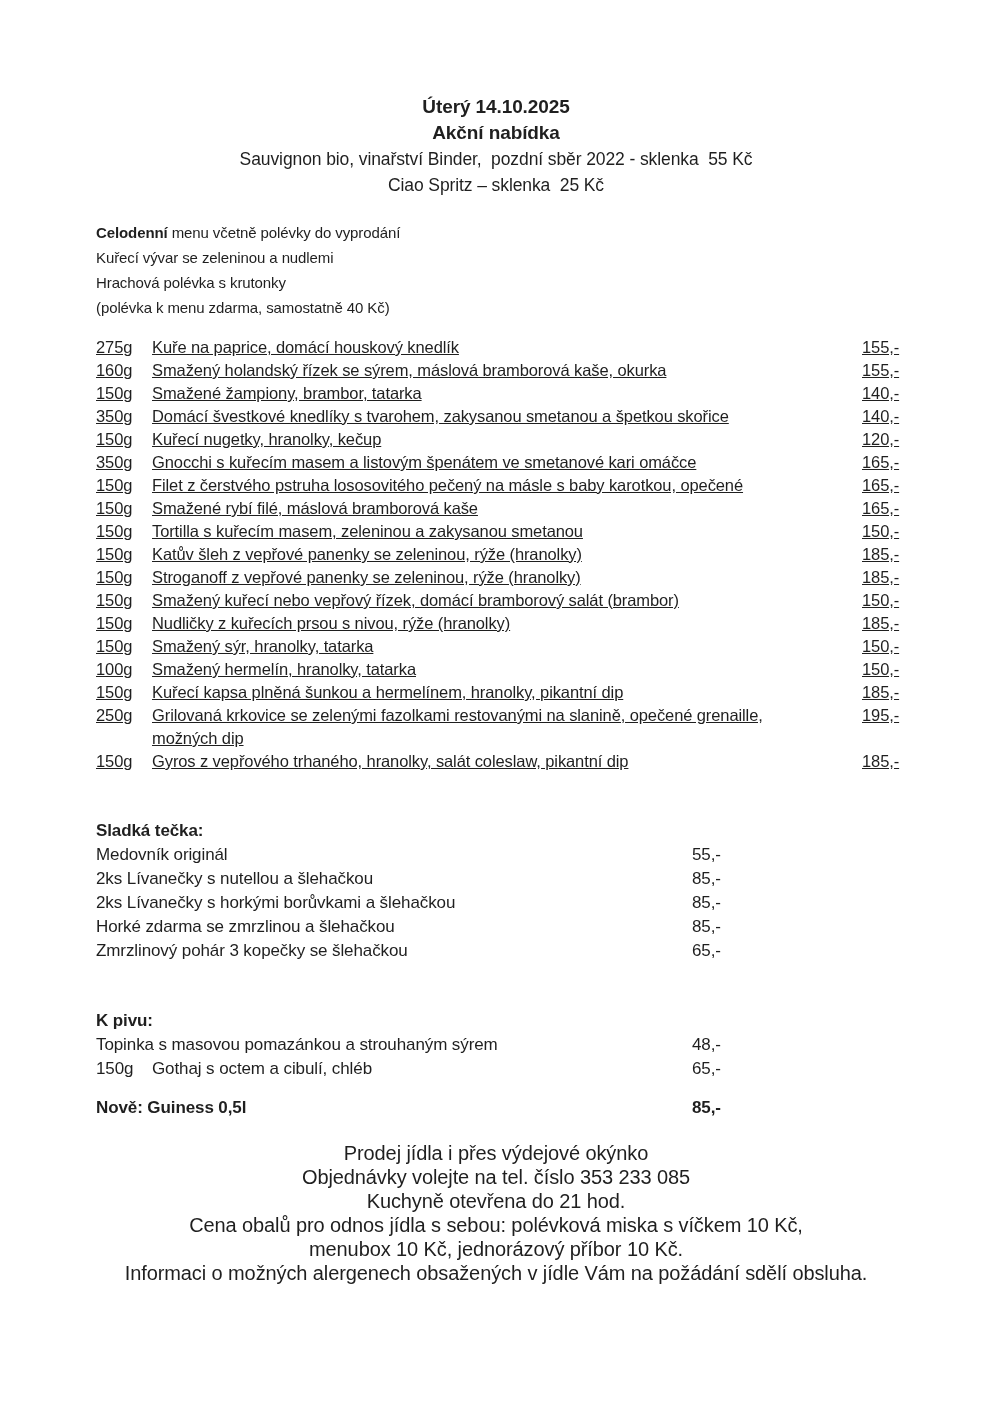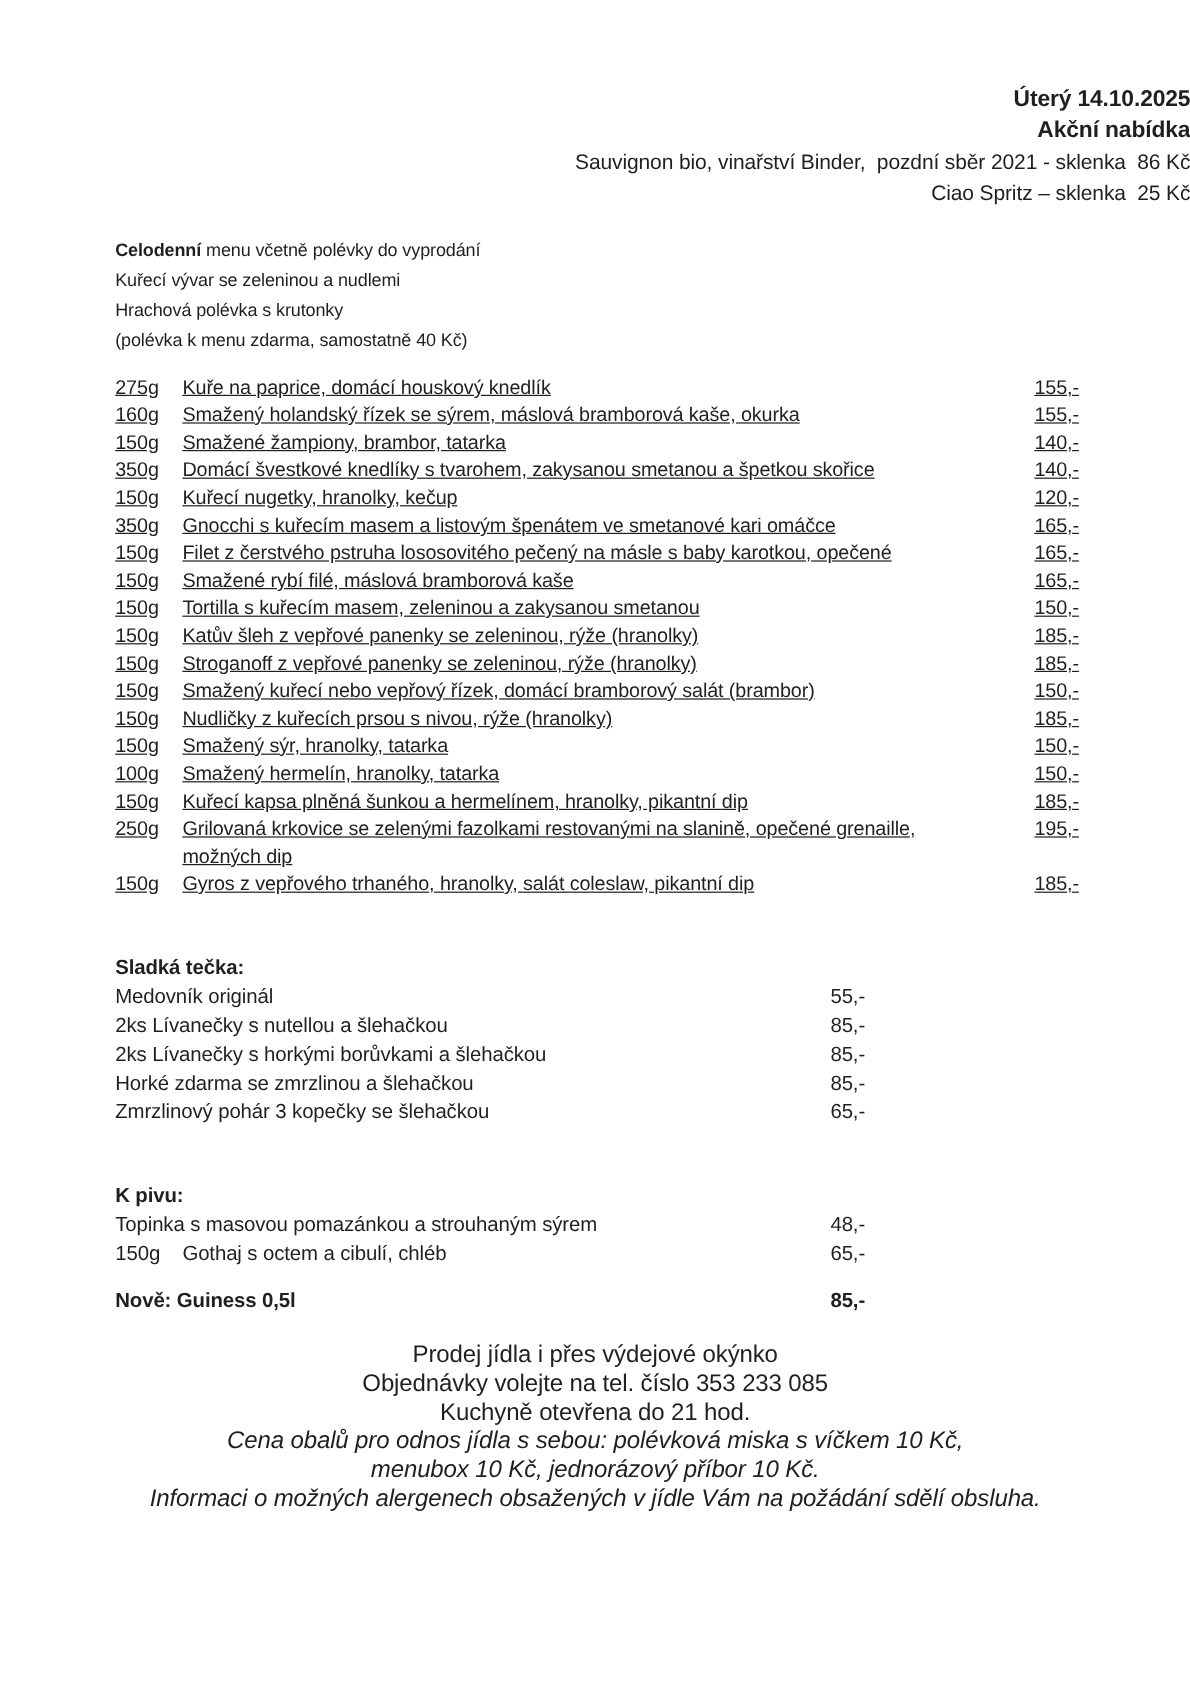--- a/index.html
+++ b/index.html
@@ -8,21 +8,21 @@
     background: #ffffff;
     color: #1f1f1f;
     font-family: "Liberation Sans", sans-serif;
     font-size: 16.5px;
     letter-spacing: -0.1px;
     overflow: hidden;
   }
   .page { position: relative; width: 992px; height: 1403px; background: #ffffff; }
 
   
-  .header { padding-top: 70px; text-align: right; line-height: 26px; }
+  .header { padding-top: 94px; text-align: center; line-height: 26px; }
   .h-line { font-size: 17.5px; white-space: pre-wrap; }
   .h-line.bold { font-size: 19px; font-weight: 700; }
 
   
   .allday { margin: 22px 0 0 96px; line-height: 25px; font-size: 15px; }
   .bold { font-weight: 700; }
 
   
   .mainlist { margin: 16px 0 0 96px; width: 811px; line-height: 23px; text-decoration: underline; }
   .m-row { display: grid; grid-template-columns: 56px 710px 45px; }
@@ -36,31 +36,31 @@
   .d-row { display: grid; grid-template-columns: 596px 60px; }
   .b-row-qty { display: grid; grid-template-columns: 56px 540px 60px; }
   .d-text, .d-price, .b-text { white-space: nowrap; }
 
   
   .nove { margin: 15px 0 0 96px; width: 656px; line-height: 24px; font-size: 17px;
           font-weight: 700; display: grid; grid-template-columns: 596px 60px; }
 
   
   .footer { margin-top: 21px; text-align: center; line-height: 24px; font-size: 20px; }
-  .footer .italic { font-style: italic; }
+  .footer .italic { }
 </style>
 </head>
 <body>
 
 <div class="page">
 
   <header class="header">
     <div class="h-line bold">Úterý 14.10.2025</div>
     <div class="h-line bold">Akční nabídka</div>
-    <div class="h-line">Sauvignon bio, vinařství Binder,  pozdní sběr 2021 - sklenka  86 Kč</div>
+    <div class="h-line">Sauvignon bio, vinařství Binder,  pozdní sběr 2022 - sklenka  55 Kč</div>
     <div class="h-line">Ciao Spritz – sklenka  25 Kč</div>
   </header>
 
   <section class="allday">
     <div><span class="bold">Celodenní</span><span> menu včetně polévky do vyprodání</span></div>
     <div>Kuřecí vývar se zeleninou a nudlemi</div>
     <div>Hrachová polévka s krutonky</div>
     <div>(polévka k menu zdarma, samostatně 40 Kč)</div>
   </section>
 

